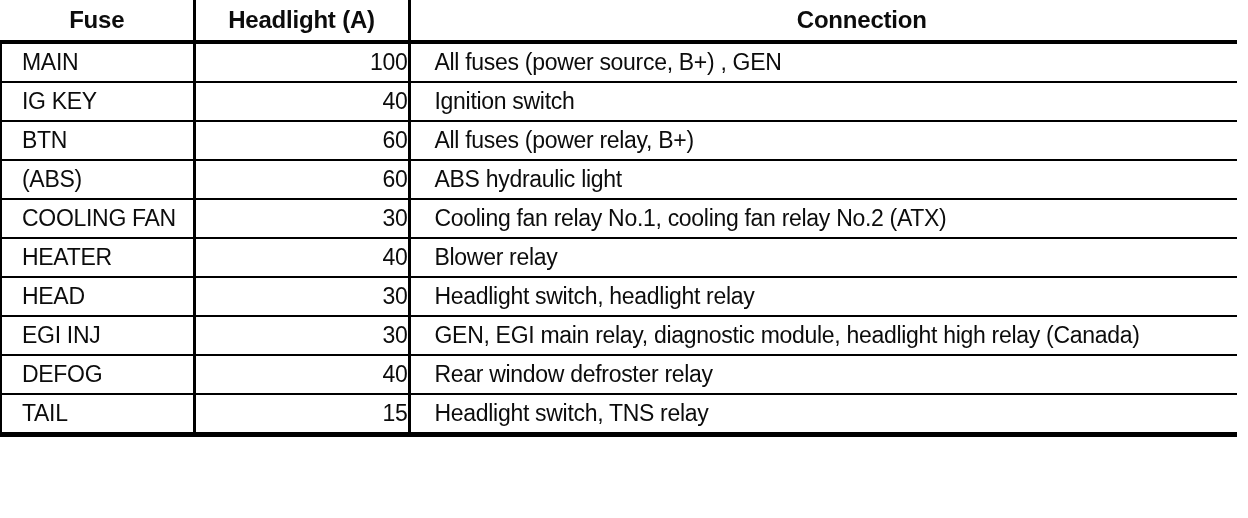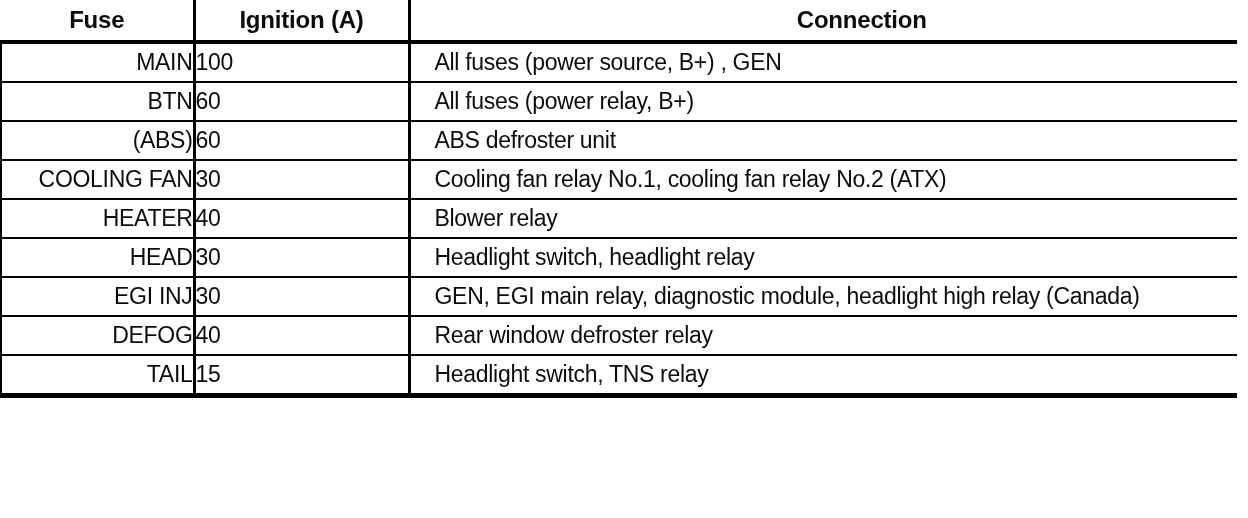--- a/index.html
+++ b/index.html
@@ -51,25 +51,25 @@
   th.c-fuse, td.c-fuse,
   th.c-amp,  td.c-amp {
     border-right: 3px solid #000;
   }
   th.c-conn {
     
     padding-left: 76px;
   }
   tbody td.c-fuse {
     border-left: 2px solid #000;
-    padding-left: 8px;
-    text-align: right;
+    padding-left: 20px;
+    text-align: left;
   }
   td.c-amp {
-    text-align: left;
+    text-align: right;
   }
   td.c-conn {
     padding-left: 24px;
     text-align: left;
   }
   tbody tr:last-child td {
     border-bottom: 5px solid #000;
   }
 </style>
 </head>
@@ -78,39 +78,44 @@
 <div class="page">
   <table class="fuse-table">
     <colgroup>
       <col class="w-fuse">
         <col class="w-amp">
         <col class="w-conn">
     </colgroup>
     <thead>
       <tr>
         <th class="c-fuse">Fuse</th>
-        <th class="c-amp">Ignition (A)</th>
+        <th class="c-amp">Headlight (A)</th>
         <th class="c-conn">Connection</th>
       </tr>
     </thead>
     <tbody>
       <tr>
         <td class="c-fuse">MAIN</td>
         <td class="c-amp">100</td>
         <td class="c-conn">All fuses (power source, B+) , GEN</td>
       </tr>
       <tr>
+        <td class="c-fuse">IG KEY</td>
+        <td class="c-amp">40</td>
+        <td class="c-conn">Ignition switch</td>
+      </tr>
+      <tr>
         <td class="c-fuse">BTN</td>
         <td class="c-amp">60</td>
         <td class="c-conn">All fuses (power relay, B+)</td>
       </tr>
       <tr>
         <td class="c-fuse">(ABS)</td>
         <td class="c-amp">60</td>
-        <td class="c-conn">ABS defroster unit</td>
+        <td class="c-conn">ABS hydraulic light</td>
       </tr>
       <tr>
         <td class="c-fuse">COOLING FAN</td>
         <td class="c-amp">30</td>
         <td class="c-conn">Cooling fan relay No.1, cooling fan relay No.2 (ATX)</td>
       </tr>
       <tr>
         <td class="c-fuse">HEATER</td>
         <td class="c-amp">40</td>
         <td class="c-conn">Blower relay</td>

